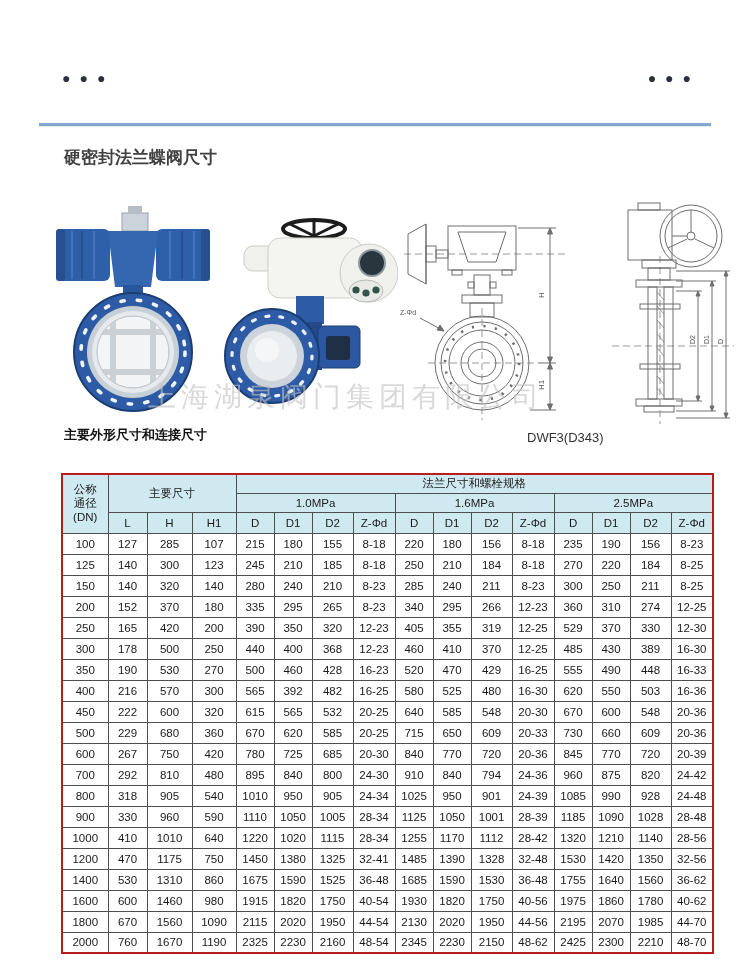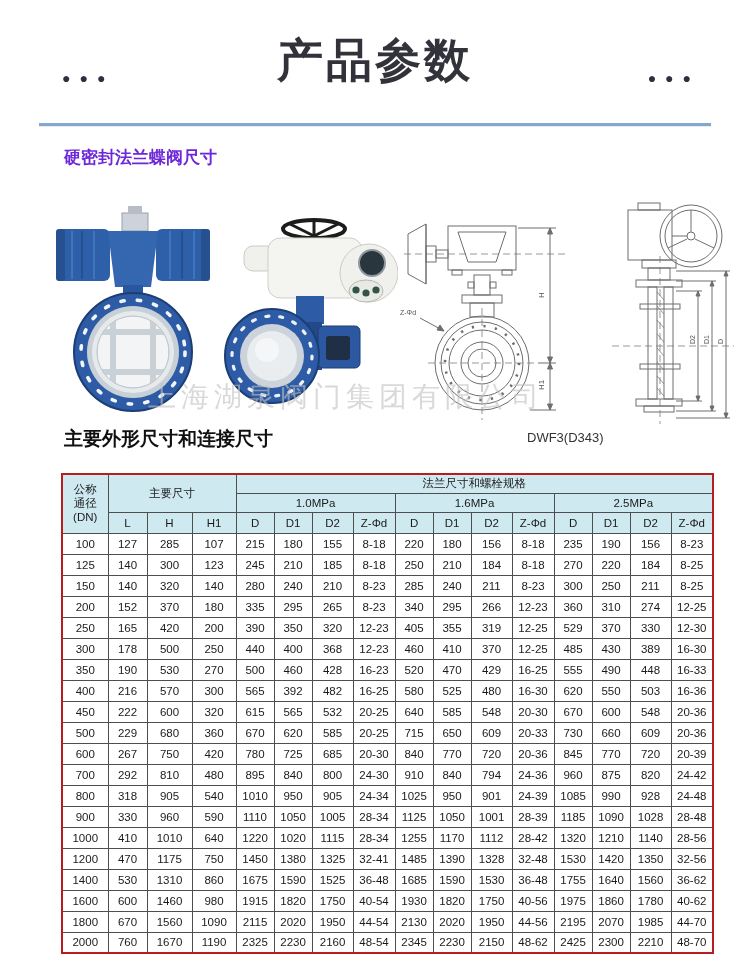--- a/index.html
+++ b/index.html
@@ -16,32 +16,32 @@
     position:absolute; top:70px; font-size:14px; color:#2c3140;
     letter-spacing:9px; font-weight:bold;
   }
   .dots-left { left:62px; }
   .dots-right { right:50px; }
   .accent-line {
     position:absolute; top:123px; left:39px; width:672px; height:4px;
     background:#83a7ce; border-bottom:1px solid #e9e9e9;
   }
   .section-heading {
-    position:absolute; top:146px; left:64px; font-size:17px; font-weight:bold; color:#6d28d9;
+    position:absolute; top:146px; left:64px; font-size:17px; font-weight:bold; color:#404040;
   }
   .media { position:absolute; background:#fff; }
   .watermark {
     position:absolute; top:378px; left:148px; width:580px; white-space:nowrap;
     font-size:28px; letter-spacing:5px; color:#c2c2c2; opacity:.62; z-index:6;
   }
   .drawing-label {
     position:absolute; top:430px; left:527px; font-size:13px; color:#333; z-index:7;
   }
   .table-heading {
-    position:absolute; top:426px; left:64px; font-size:19px; font-weight:bold; color:#101010;
+    position:absolute; top:426px; left:64px; font-size:13px; font-weight:bold; color:#101010;
   }
   table.dim {
     position:absolute; top:473px; left:61px; width:650px;
     border-collapse:collapse; table-layout:fixed; font-size:11.5px; color:#1a1a1a;
     border:2px solid #b91c1c;
   }
   table.dim th, table.dim td {
     border:1px solid #4e4e4e; text-align:center; vertical-align:middle; padding:0;
     overflow:hidden; white-space:nowrap;
   }
@@ -51,21 +51,20 @@
   table.dim thead tr.hr3 th { height:21px; }
   table.dim tbody td { height:21px; background:#fff; }
   .dn-line { display:block; line-height:1.18; }
   svg text { font-family:"Liberation Sans", sans-serif; }
 </style>
 </head>
 <body>
 
 <div class="page">
 
-  <div class="page-title">产品参数</div>
   <div class="dots dots-left">●●●</div>
   <div class="dots dots-right">●●●</div>
   <div class="accent-line"></div>
 
   <div class="section-heading">硬密封法兰蝶阀尺寸</div>
 
   <svg class="media" style="left:52px;top:203px;width:162px;height:212px" viewBox="0 0 162 212">
     <rect x="4" y="26" width="54" height="52" rx="6" fill="#2e5fa9"></rect>
     <rect x="4" y="26" width="9" height="52" rx="3" fill="#26508f"></rect>
     <line x1="20" y1="28" x2="20" y2="76" stroke="#4273bd" stroke-width="2"></line>

